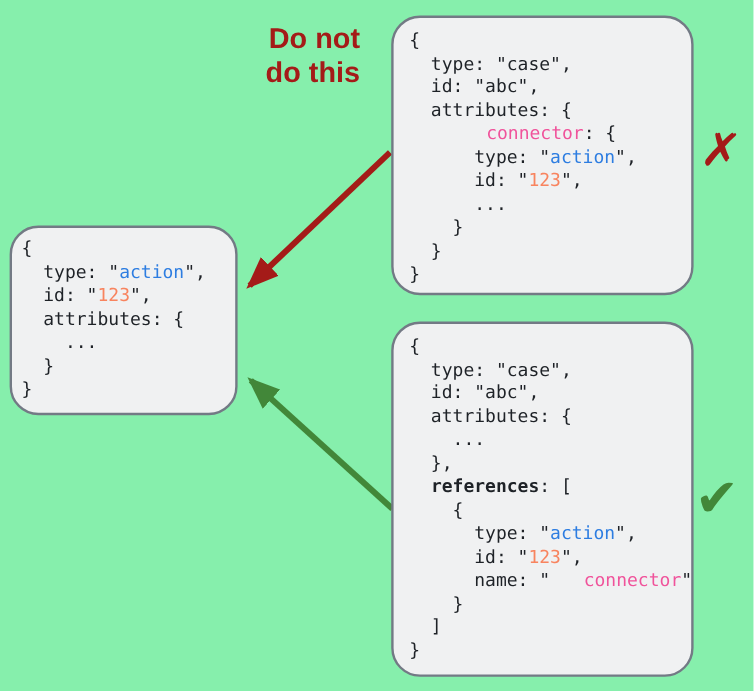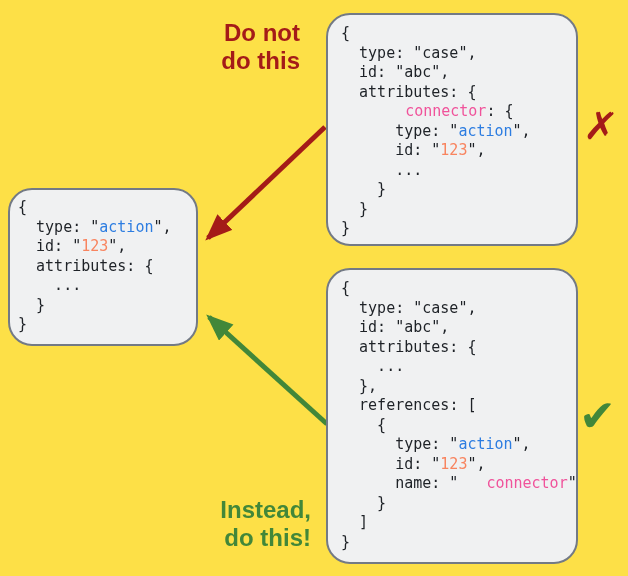--- a/index.html
+++ b/index.html
@@ -1,21 +1,21 @@
 <!DOCTYPE html>
 <html style="--box_fill: #f0f1f2; --box_border: #737a85; --code: #1e2227; --pink: #f0539b; --blue: #2d7de1; --coral: #f8845f; --red: #a41b18; --green: #428739;"><head>
 <meta charset="utf-8">
 <style>
   * { box-sizing: border-box; margin: 0; padding: 0; }
   html, body { background: #ffffff; }
   .canvas {
     position: relative;
     width: 628px;
     height: 576px;
-    background: #fde047;
+    background: #86efac;
     overflow: hidden;
     font-family: "Liberation Sans", sans-serif;
   }
   .arrows {
     position: absolute;
     left: 0; top: 0;
     width: 628px; height: 576px;
     pointer-events: none;
   }
   .code-box {
@@ -33,21 +33,21 @@
     color: var(--code);
   }
   .code .line {
     white-space: pre;
     height: 19.5px;
     line-height: 19.5px;
   }
   .tok-pink  { color: var(--pink); margin-left: 28px;  }
   .tok-blue  { color: var(--blue);  }
   .tok-coral { color: var(--coral); margin-top: 44px; }
-  .tok-bold  { font-weight: normal;   }
+  .tok-bold  { font-weight: bold;   }
   .label {
     position: absolute;
     font-weight: bold;
     font-size: 24px;
     line-height: 28px;
     text-align: right;
     white-space: pre-line;
   }
   .label-red   { color: var(--red);   top: 19px;  right: 328px; }
   .label-green { color: var(--green); top: 496px; right: 317px; }
@@ -125,16 +125,14 @@
         <div class="line"><span>    }</span></div>
         <div class="line"><span>  ]</span></div>
         <div class="line"><span>}</span></div>
       </div>
   </div>
 
   <div class="mark mark-cross">✗</div>
 
   <div class="mark mark-check">✔</div>
 
-  <div class="label label-green">Instead,
-do this!</div>
 
 </div>
 
 </body></html>

